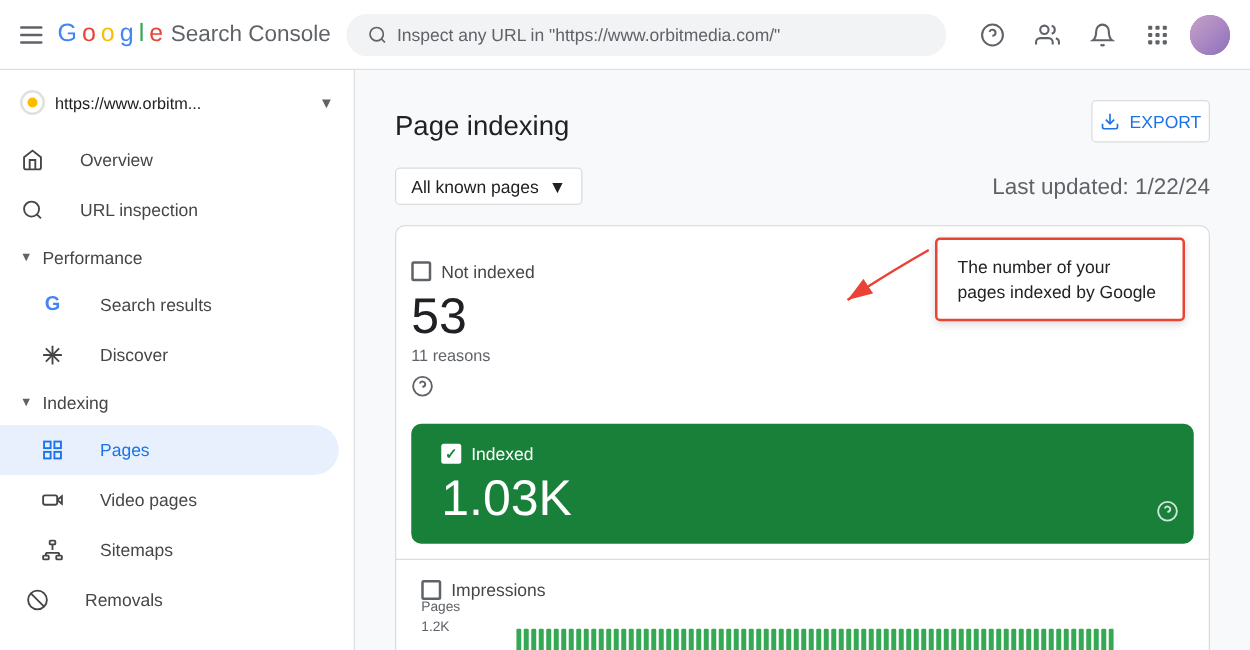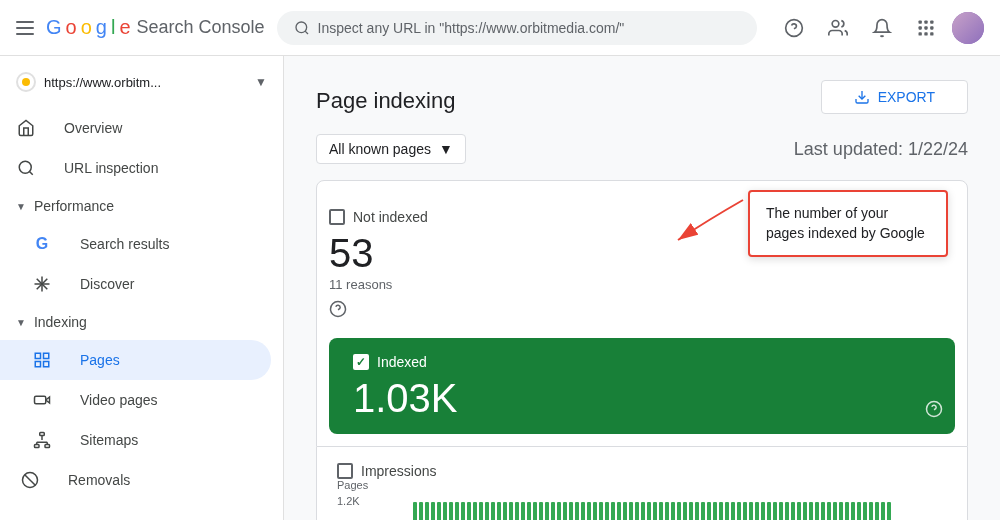--- a/index.html
+++ b/index.html
@@ -68,21 +68,21 @@
     .section-caret { font-size: 10px; color: #5f6368; }
 
     .sidebar-icon { display: flex; align-items: center; justify-content: center; width: 20px; height: 20px; }
 
     
     .main-content { flex: 1; padding: 24px 32px; overflow-y: auto; background: #f8f9fa; }
 
     .page-header { display: flex; align-items: flex-end; justify-content: space-between; margin-bottom: 20px; }
     .page-title { font-size: 22px; font-weight: 400; color: #202124; }
     .export-btn {
-      display: flex; align-items: center; gap: 8px; padding: 8px 32px;
+      display: flex; align-items: center; gap: 8px; padding: 8px 6px;
       border: 1px solid #dadce0; border-radius: 4px; background: #fff; cursor: pointer;
       color: #1a73e8; font-size: 14px; font-weight: 500;
     }
 
     .filter-row { display: flex; align-items: center; justify-content: space-between; margin-bottom: 16px; }
     .filter-dropdown {
       display: flex; align-items: center; gap: 8px; padding: 6px 12px;
       border: 1px solid #dadce0; border-radius: 4px; background: #fff; cursor: pointer; font-size: 14px;
     }
     .last-updated { font-size: 18px; color: #5f6368; }

